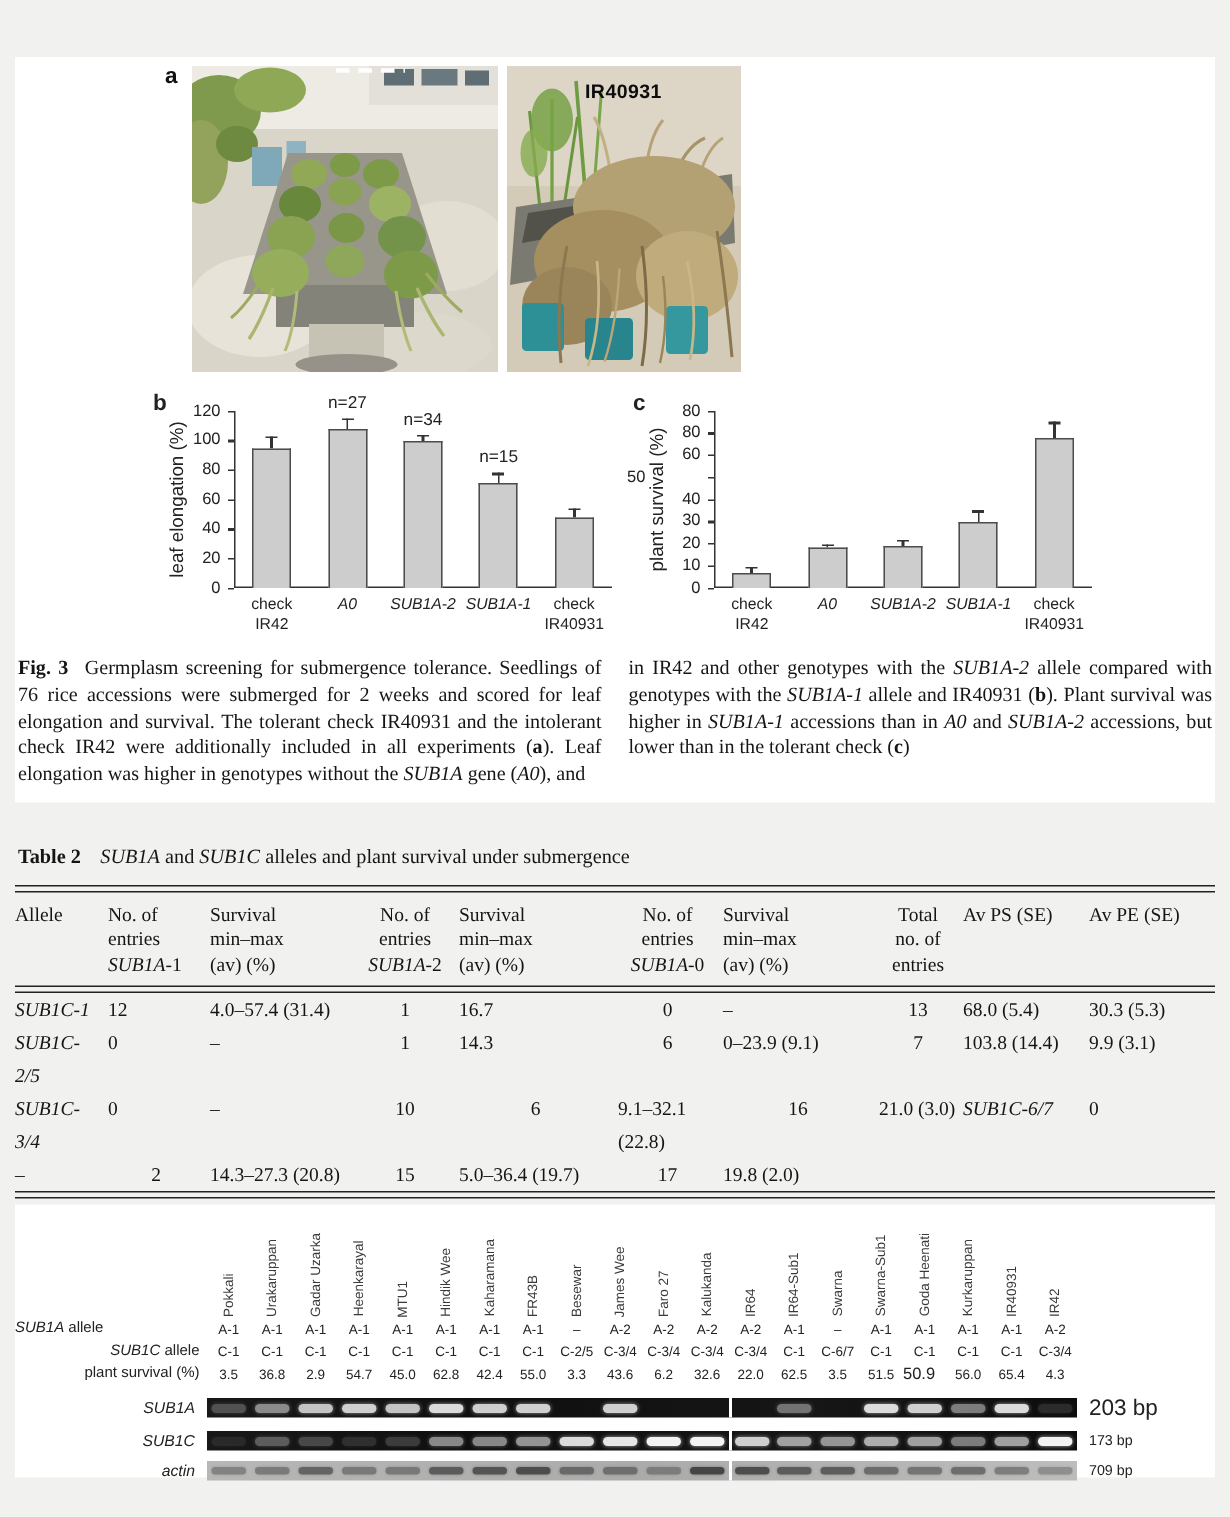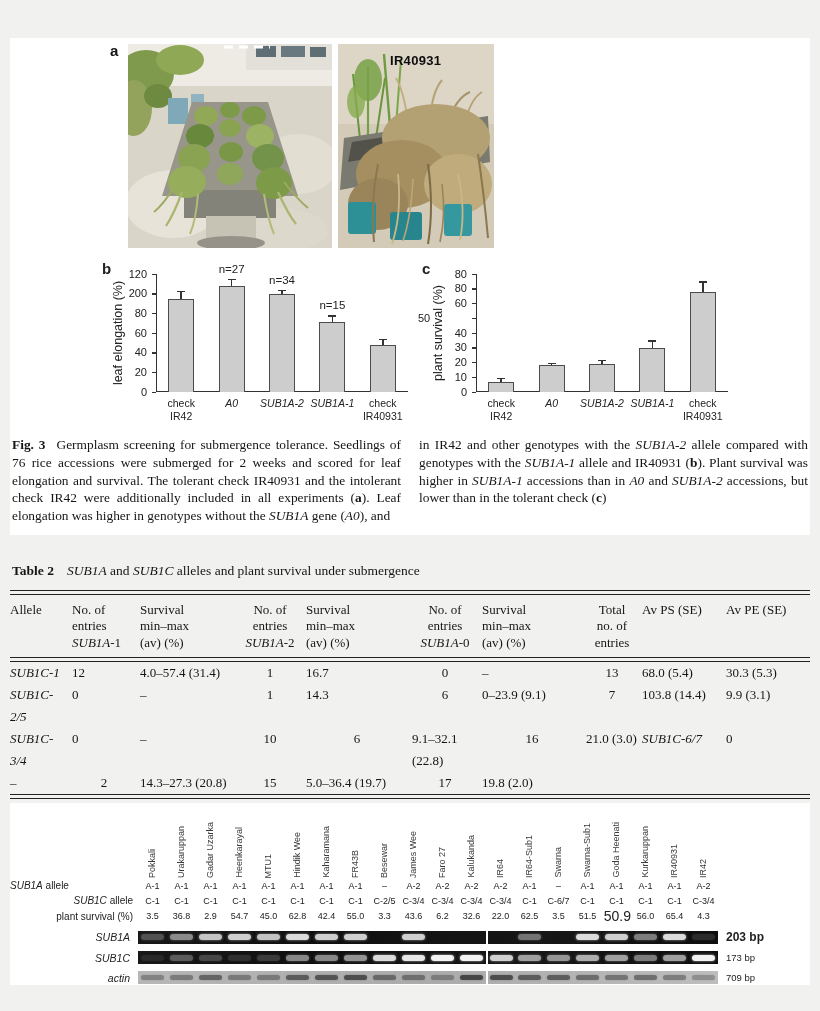--- a/index.html
+++ b/index.html
@@ -123,21 +123,21 @@
         <div style="position: absolute; left: 0px; top: 125.5px; width: 49px; text-align: right; font-size: 11px;">0</div>
         <div style="position: absolute; left: 54px; top: 131.5px; width: 4px; height: 1.4px; background: rgb(51, 51, 51);"></div>
         <div style="position: absolute; left: 0px; top: 105.833px; width: 49px; text-align: right; font-size: 11px;">20</div>
         <div style="position: absolute; left: 54px; top: 111.833px; width: 4px; height: 1.4px; background: rgb(51, 51, 51);"></div>
         <div style="position: absolute; left: 0px; top: 86.1667px; width: 49px; text-align: right; font-size: 11px;">40</div>
         <div style="position: absolute; left: 54px; top: 92.1667px; width: 4px; height: 1.4px; background: rgb(51, 51, 51);"></div>
         <div style="position: absolute; left: 0px; top: 66.5px; width: 49px; text-align: right; font-size: 11px;">60</div>
         <div style="position: absolute; left: 54px; top: 72.5px; width: 4px; height: 1.4px; background: rgb(51, 51, 51);"></div>
         <div style="position: absolute; left: 0px; top: 46.8333px; width: 49px; text-align: right; font-size: 11px;">80</div>
         <div style="position: absolute; left: 54px; top: 52.8333px; width: 4px; height: 1.4px; background: rgb(51, 51, 51);"></div>
-        <div style="position: absolute; left: 0px; top: 27.1667px; width: 49px; text-align: right; font-size: 11px;">200</div>
+        <div style="position: absolute; left: 0px; top: 27.1667px; width: 49px; text-align: right; font-size: 11px;">100</div>
         <div style="position: absolute; left: 54px; top: 33.1667px; width: 4px; height: 1.4px; background: rgb(51, 51, 51);"></div>
         <div style="position: absolute; left: 0px; top: 7.5px; width: 49px; text-align: right; font-size: 11px;">120</div>
         <div style="position: absolute; left: 54px; top: 13.5px; width: 4px; height: 1.4px; background: rgb(51, 51, 51);"></div>
         <div style="position: absolute; left: 82.45px; top: 30.7167px; width: 1.5px; height: 7.86667px; background: rgb(51, 51, 51);"></div>
         <div style="position: absolute; left: 79.2px; top: 30.7167px; width: 8px; height: 1.5px; background: rgb(51, 51, 51);"></div>
         <div style="position: absolute; left: 70.2px; top: 38.5833px; width: 26px; height: 93.4167px; background: rgb(205, 205, 205); border-top: 1px solid rgb(76, 76, 76); border-right: 1px solid rgb(76, 76, 76); border-bottom: none; border-left: 1px solid rgb(76, 76, 76); border-image: initial; box-sizing: border-box;"></div>
         <div style="position: absolute; left: 58px; top: 137px; width: 50.4px; text-align: center; font-size: 10.5px; line-height: 1.2;">
           <div>check</div>
           <div>IR42</div>
         </div>
@@ -447,21 +447,21 @@
           <div style="text-align: center; font-size: 9px; color: rgb(34, 34, 34);">42.4</div>
           <div style="text-align: center; font-size: 9px; color: rgb(34, 34, 34);">55.0</div>
           <div style="text-align: center; font-size: 9px; color: rgb(34, 34, 34);">3.3</div>
           <div style="text-align: center; font-size: 9px; color: rgb(34, 34, 34);">43.6</div>
           <div style="text-align: center; font-size: 9px; color: rgb(34, 34, 34);">6.2</div>
           <div style="text-align: center; font-size: 9px; color: rgb(34, 34, 34);">32.6</div>
           <div style="text-align: center; font-size: 9px; color: rgb(34, 34, 34);">22.0</div>
           <div style="text-align: center; font-size: 9px; color: rgb(34, 34, 34);">62.5</div>
           <div style="text-align: center; font-size: 9px; color: rgb(34, 34, 34);">3.5</div>
           <div style="text-align: center; font-size: 9px; color: rgb(34, 34, 34);">51.5</div>
-          <div style="text-align: right; font-size: 14px; color: rgb(34, 34, 34);">50.9</div>
+          <div style="text-align: left; font-size: 11px; color: rgb(34, 34, 34);">50.9</div>
           <div style="text-align: center; font-size: 9px; color: rgb(34, 34, 34);">56.0</div>
           <div style="text-align: center; font-size: 9px; color: rgb(34, 34, 34);">65.4</div>
           <div style="text-align: center; font-size: 9px; color: rgb(34, 34, 34);">4.3</div>
         </div>
         <div style="display: grid; grid-template-columns: 128px 580px 1fr; align-items: center; margin-top: 7px;">
           <div style="text-align: right; padding-right: 8px; font-size: 10.5px; color: rgb(34, 34, 34);"><i>SUB1A</i></div>
           <div style="display: flex; height: 13px; background: linear-gradient(90deg, rgb(24, 24, 24), rgb(15, 15, 15) 30%, rgb(22, 22, 22) 70%, rgb(13, 13, 13));">
             <div style="width: 29px; height: 100%; display: flex; align-items: center; justify-content: center; box-sizing: border-box;">
               <div style="width: 23px; height: 6px; border-radius: 3px; background: rgba(255, 255, 255, 0.25); box-shadow: rgba(255, 255, 255, 0.176) 0px 0px 3px;"></div>
             </div>
@@ -506,21 +506,21 @@
             <div style="width: 29px; height: 100%; display: flex; align-items: center; justify-content: center; box-sizing: border-box;">
               <div style="width: 23px; height: 6px; border-radius: 3px; background: rgba(255, 255, 255, 0.45); box-shadow: rgba(255, 255, 255, 0.314) 0px 0px 3px;"></div>
             </div>
             <div style="width: 29px; height: 100%; display: flex; align-items: center; justify-content: center; box-sizing: border-box;">
               <div style="width: 23px; height: 6px; border-radius: 3px; background: rgba(255, 255, 255, 0.85); box-shadow: rgba(255, 255, 255, 0.596) 0px 0px 3px;"></div>
             </div>
             <div style="width: 29px; height: 100%; display: flex; align-items: center; justify-content: center; box-sizing: border-box;">
               <div style="width: 23px; height: 6px; border-radius: 3px; background: rgba(255, 255, 255, 0.12); box-shadow: rgba(255, 255, 255, 0.082) 0px 0px 3px;"></div>
             </div>
           </div>
-          <div style="padding-left: 8px; font-size: 12px; color: rgb(34, 34, 34); font-weight: bold;">203 bp</div>
+          <div style="padding-left: 8px; font-size: 15px; color: rgb(34, 34, 34);">203 bp</div>
         </div>
         <div style="display: grid; grid-template-columns: 128px 580px 1fr; align-items: center; margin-top: 7px;">
           <div style="text-align: right; padding-right: 8px; font-size: 10.5px; color: rgb(34, 34, 34);"><i>SUB1C</i></div>
           <div style="display: flex; height: 13px; background: linear-gradient(90deg, rgb(24, 24, 24), rgb(15, 15, 15) 30%, rgb(22, 22, 22) 70%, rgb(13, 13, 13));">
             <div style="width: 29px; height: 100%; display: flex; align-items: center; justify-content: center; box-sizing: border-box;">
               <div style="width: 23px; height: 6px; border-radius: 3px; background: rgba(255, 255, 255, 0.08); box-shadow: rgba(255, 255, 255, 0.055) 0px 0px 3px;"></div>
             </div>
             <div style="width: 29px; height: 100%; display: flex; align-items: center; justify-content: center; box-sizing: border-box;">
               <div style="width: 23px; height: 6px; border-radius: 3px; background: rgba(255, 255, 255, 0.3); box-shadow: rgba(255, 255, 255, 0.21) 0px 0px 3px;"></div>
             </div>

